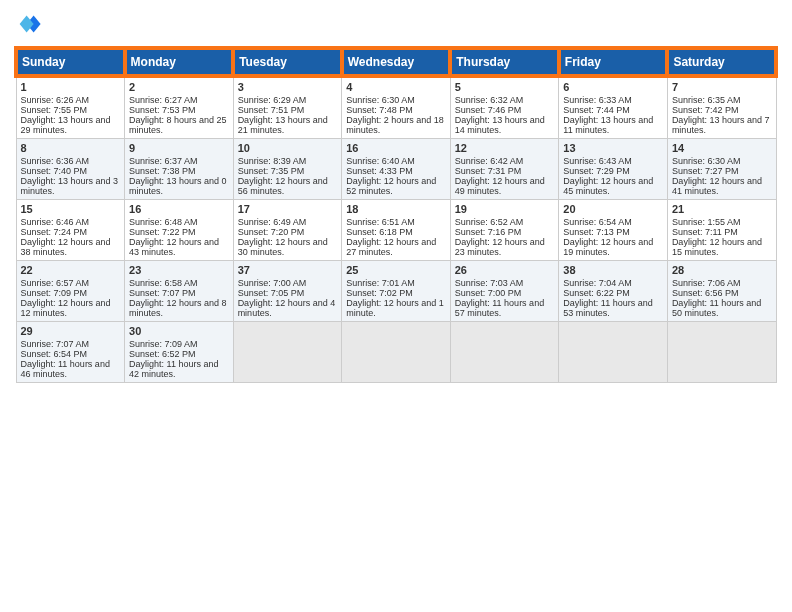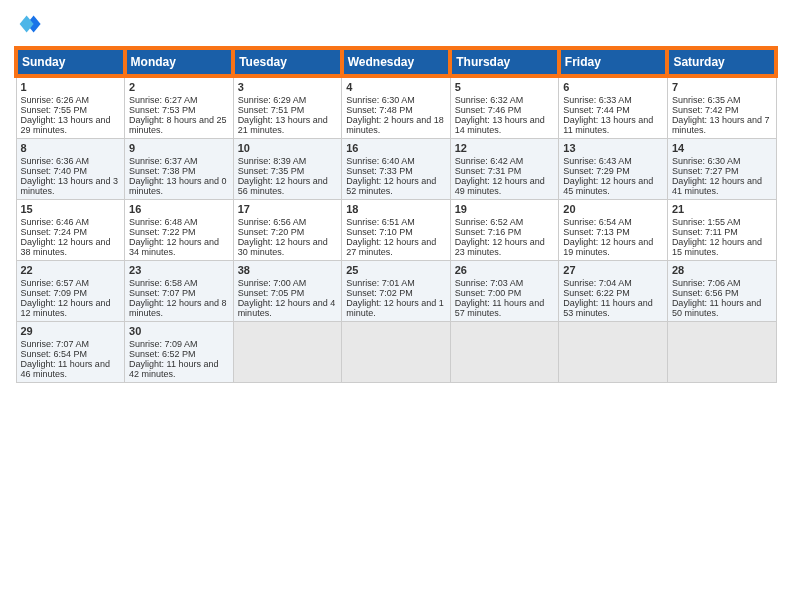--- a/index.html
+++ b/index.html
@@ -142,41 +142,41 @@
           <td><span class="day-num">3</span><span>Sunrise: 6:29 AM</span><br><span>Sunset: 7:51 PM</span><br><span>Daylight: 13 hours and 21 minutes.</span></td>
           <td><span class="day-num">4</span><span>Sunrise: 6:30 AM</span><br><span>Sunset: 7:48 PM</span><br><span>Daylight: 2 hours and 18 minutes.</span></td>
           <td><span class="day-num">5</span><span>Sunrise: 6:32 AM</span><br><span>Sunset: 7:46 PM</span><br><span>Daylight: 13 hours and 14 minutes.</span></td>
           <td><span class="day-num">6</span><span>Sunrise: 6:33 AM</span><br><span>Sunset: 7:44 PM</span><br><span>Daylight: 13 hours and 11 minutes.</span></td>
           <td><span class="day-num">7</span><span>Sunrise: 6:35 AM</span><br><span>Sunset: 7:42 PM</span><br><span>Daylight: 13 hours and 7 minutes.</span></td>
         </tr>
         <tr>
           <td><span class="day-num">8</span><span>Sunrise: 6:36 AM</span><br><span>Sunset: 7:40 PM</span><br><span>Daylight: 13 hours and 3 minutes.</span></td>
           <td><span class="day-num">9</span><span>Sunrise: 6:37 AM</span><br><span>Sunset: 7:38 PM</span><br><span>Daylight: 13 hours and 0 minutes.</span></td>
           <td><span class="day-num">10</span><span>Sunrise: 8:39 AM</span><br><span>Sunset: 7:35 PM</span><br><span>Daylight: 12 hours and 56 minutes.</span></td>
-          <td><span class="day-num">16</span><span>Sunrise: 6:40 AM</span><br><span>Sunset: 7:33 PM</span><br><span>Daylight: 12 hours and 52 minutes.</span></td>
+          <td><span class="day-num">16</span><span>Sunrise: 6:40 AM</span><br><span>Sunset: 4:33 PM</span><br><span>Daylight: 12 hours and 52 minutes.</span></td>
           <td><span class="day-num">12</span><span>Sunrise: 6:42 AM</span><br><span>Sunset: 7:31 PM</span><br><span>Daylight: 12 hours and 49 minutes.</span></td>
           <td><span class="day-num">13</span><span>Sunrise: 6:43 AM</span><br><span>Sunset: 7:29 PM</span><br><span>Daylight: 12 hours and 45 minutes.</span></td>
           <td><span class="day-num">14</span><span>Sunrise: 6:30 AM</span><br><span>Sunset: 7:27 PM</span><br><span>Daylight: 12 hours and 41 minutes.</span></td>
         </tr>
         <tr>
           <td><span class="day-num">15</span><span>Sunrise: 6:46 AM</span><br><span>Sunset: 7:24 PM</span><br><span>Daylight: 12 hours and 38 minutes.</span></td>
-          <td><span class="day-num">16</span><span>Sunrise: 6:48 AM</span><br><span>Sunset: 7:22 PM</span><br><span>Daylight: 12 hours and 34 minutes.</span></td>
-          <td><span class="day-num">17</span><span>Sunrise: 6:56 AM</span><br><span>Sunset: 7:20 PM</span><br><span>Daylight: 12 hours and 30 minutes.</span></td>
-          <td><span class="day-num">18</span><span>Sunrise: 6:51 AM</span><br><span>Sunset: 7:10 PM</span><br><span>Daylight: 12 hours and 27 minutes.</span></td>
+          <td><span class="day-num">16</span><span>Sunrise: 6:48 AM</span><br><span>Sunset: 7:22 PM</span><br><span>Daylight: 12 hours and 43 minutes.</span></td>
+          <td><span class="day-num">17</span><span>Sunrise: 6:49 AM</span><br><span>Sunset: 7:20 PM</span><br><span>Daylight: 12 hours and 30 minutes.</span></td>
+          <td><span class="day-num">18</span><span>Sunrise: 6:51 AM</span><br><span>Sunset: 6:18 PM</span><br><span>Daylight: 12 hours and 27 minutes.</span></td>
           <td><span class="day-num">19</span><span>Sunrise: 6:52 AM</span><br><span>Sunset: 7:16 PM</span><br><span>Daylight: 12 hours and 23 minutes.</span></td>
           <td><span class="day-num">20</span><span>Sunrise: 6:54 AM</span><br><span>Sunset: 7:13 PM</span><br><span>Daylight: 12 hours and 19 minutes.</span></td>
           <td><span class="day-num">21</span><span>Sunrise: 1:55 AM</span><br><span>Sunset: 7:11 PM</span><br><span>Daylight: 12 hours and 15 minutes.</span></td>
         </tr>
         <tr>
           <td><span class="day-num">22</span><span>Sunrise: 6:57 AM</span><br><span>Sunset: 7:09 PM</span><br><span>Daylight: 12 hours and 12 minutes.</span></td>
           <td><span class="day-num">23</span><span>Sunrise: 6:58 AM</span><br><span>Sunset: 7:07 PM</span><br><span>Daylight: 12 hours and 8 minutes.</span></td>
-          <td><span class="day-num">38</span><span>Sunrise: 7:00 AM</span><br><span>Sunset: 7:05 PM</span><br><span>Daylight: 12 hours and 4 minutes.</span></td>
+          <td><span class="day-num">37</span><span>Sunrise: 7:00 AM</span><br><span>Sunset: 7:05 PM</span><br><span>Daylight: 12 hours and 4 minutes.</span></td>
           <td><span class="day-num">25</span><span>Sunrise: 7:01 AM</span><br><span>Sunset: 7:02 PM</span><br><span>Daylight: 12 hours and 1 minute.</span></td>
           <td><span class="day-num">26</span><span>Sunrise: 7:03 AM</span><br><span>Sunset: 7:00 PM</span><br><span>Daylight: 11 hours and 57 minutes.</span></td>
-          <td><span class="day-num">27</span><span>Sunrise: 7:04 AM</span><br><span>Sunset: 6:22 PM</span><br><span>Daylight: 11 hours and 53 minutes.</span></td>
+          <td><span class="day-num">38</span><span>Sunrise: 7:04 AM</span><br><span>Sunset: 6:22 PM</span><br><span>Daylight: 11 hours and 53 minutes.</span></td>
           <td><span class="day-num">28</span><span>Sunrise: 7:06 AM</span><br><span>Sunset: 6:56 PM</span><br><span>Daylight: 11 hours and 50 minutes.</span></td>
         </tr>
         <tr>
           <td><span class="day-num">29</span><span>Sunrise: 7:07 AM</span><br><span>Sunset: 6:54 PM</span><br><span>Daylight: 11 hours and 46 minutes.</span></td>
           <td><span class="day-num">30</span><span>Sunrise: 7:09 AM</span><br><span>Sunset: 6:52 PM</span><br><span>Daylight: 11 hours and 42 minutes.</span></td>
           <td class="empty"></td>
           <td class="empty"></td>
           <td class="empty"></td>
           <td class="empty"></td>
           <td class="empty"></td>

